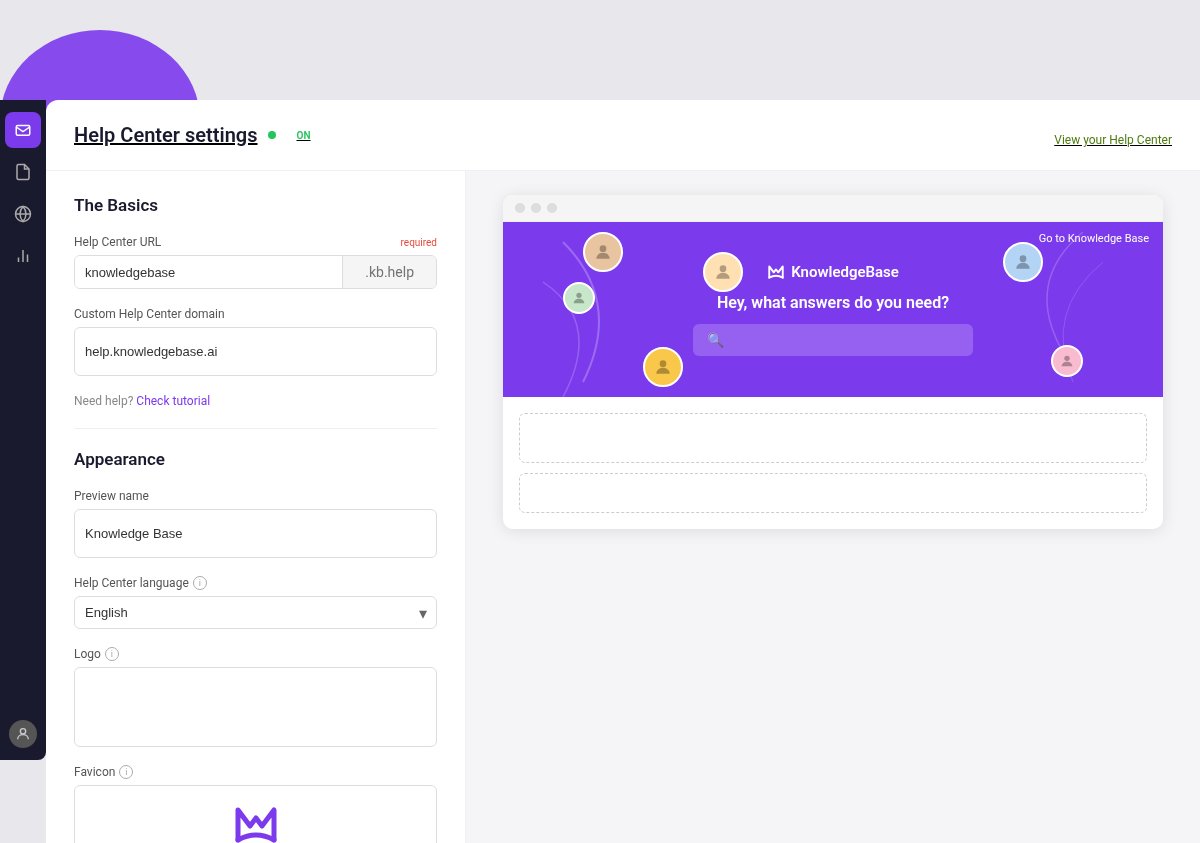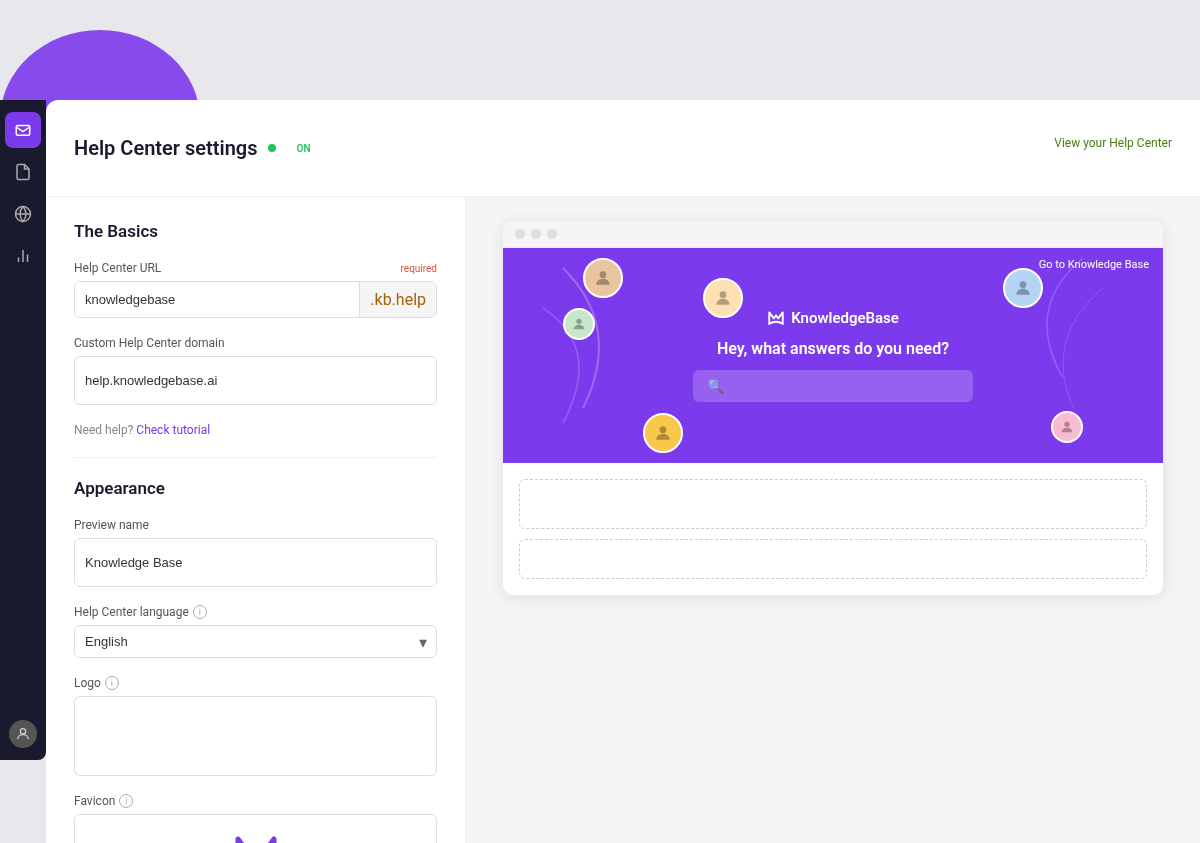--- a/index.html
+++ b/index.html
@@ -103,25 +103,26 @@
       border-radius: 12px 0 0 0;
       z-index: 5;
       display: flex;
       flex-direction: column;
       overflow: hidden;
     }
 
     
     .header {
       display: flex;
-      align-items: flex-start;
+      align-items: flex-end;
       justify-content: space-between;
-      padding: 36px 28px;
+      padding: 23px 28px;
       border-bottom: 1px solid #f0f0f0;
       flex-shrink: 0;
+      text-decoration: underline;
     }
     .header-left {
       display: flex;
       align-items: center;
       gap: 10px;
     }
     .header-title {
       font-size: 20px;
       font-weight: 600;
       color: #1a1a2e;
@@ -197,23 +198,23 @@
       flex: 1;
       border: none;
       outline: none;
       padding: 8px 10px;
       font-size: 13px;
       color: #333;
     }
     .input-suffix {
       background: #f5f5f5;
       border-left: 1px solid #ddd;
-      padding: 8px 10px;
-      font-size: 16px;
-      color: #a16207;
+      padding: 8px 22px;
+      font-size: 14px;
+      color: #737373;
       display: flex;
       align-items: center;
     }
     .input-full {
       width: 100%;
       border: 1px solid #ddd;
       border-radius: 6px;
       padding: 16px 10px;
       font-size: 13px;
       color: #333;
@@ -330,21 +331,21 @@
       height: 10px;
       border-radius: 50%;
       background: #ddd;
     }
 
     
     .preview-hero {
       background: #7c3aed;
       padding: 0;
       position: relative;
-      height: 215px;
+      height: 175px;
       overflow: hidden;
     }
     .preview-hero-content {
       position: absolute;
       top: 0; left: 0; right: 0; bottom: 0;
       display: flex;
       flex-direction: column;
       align-items: center;
       justify-content: center;
       z-index: 2;

